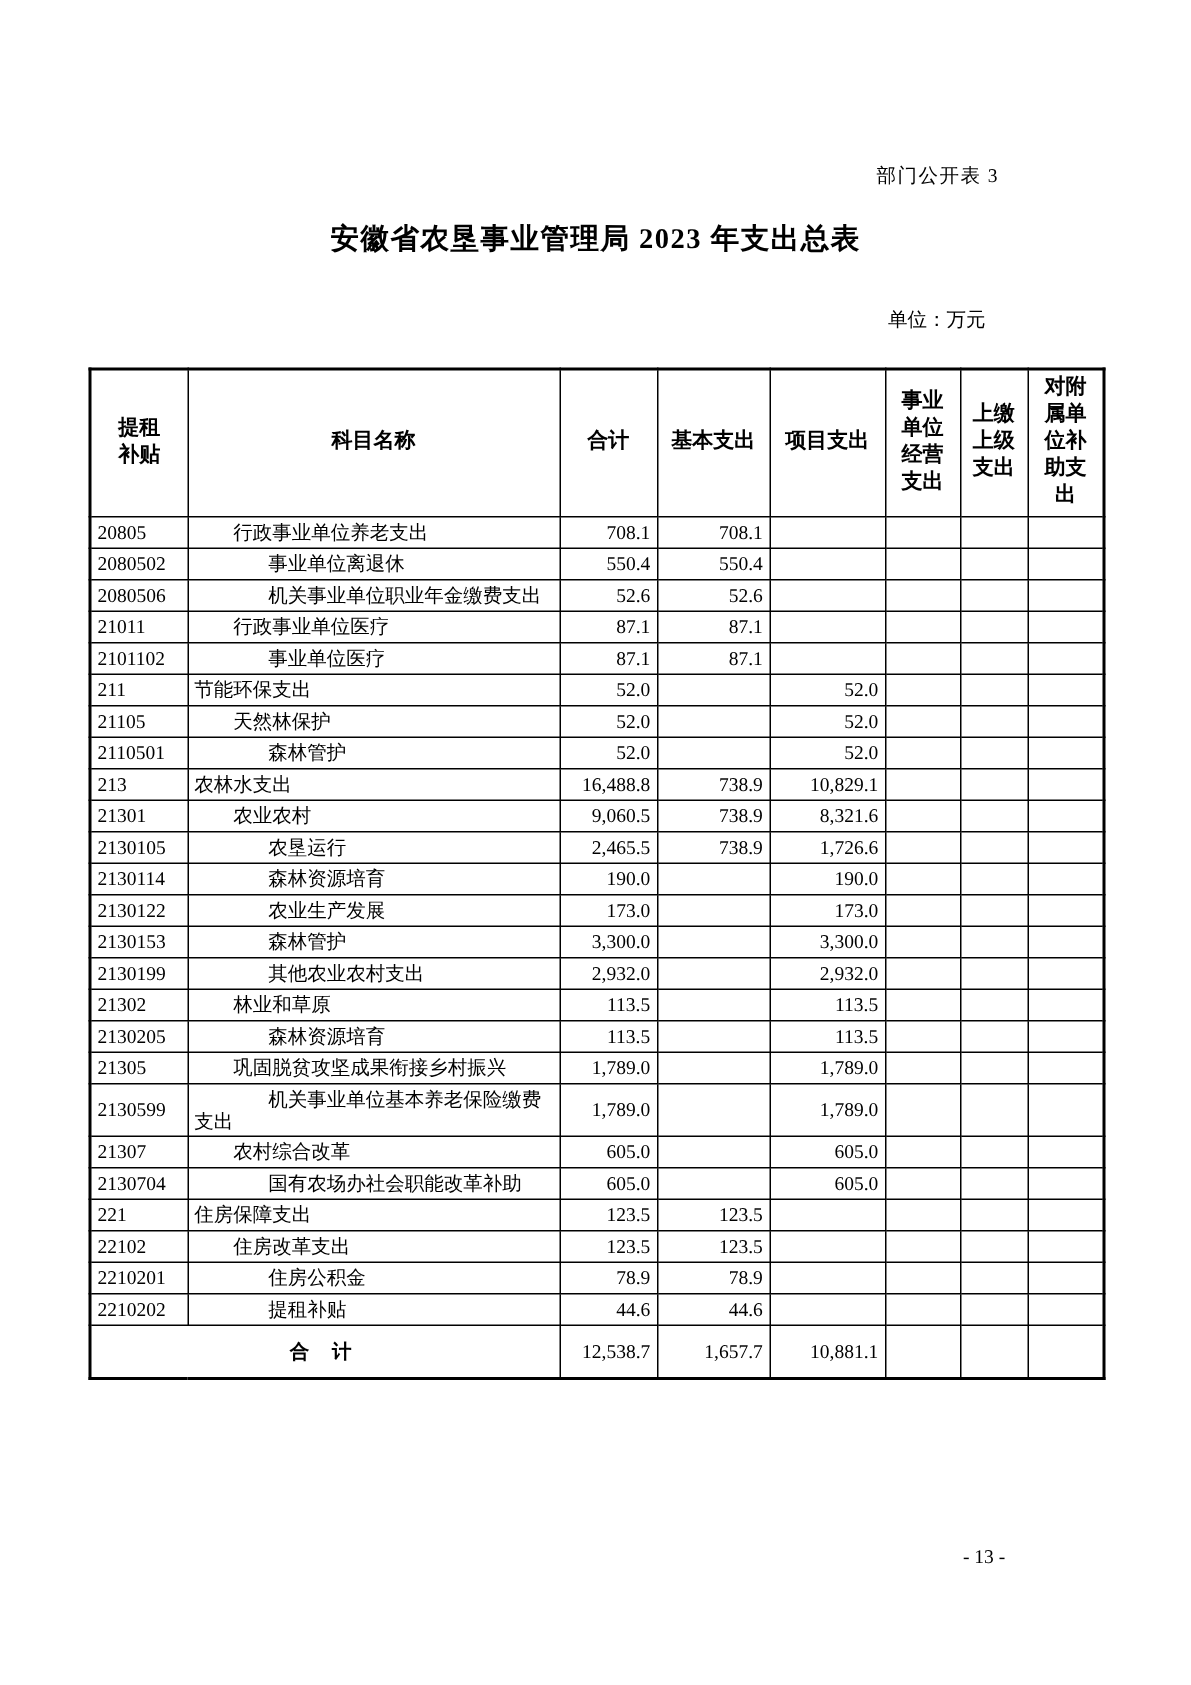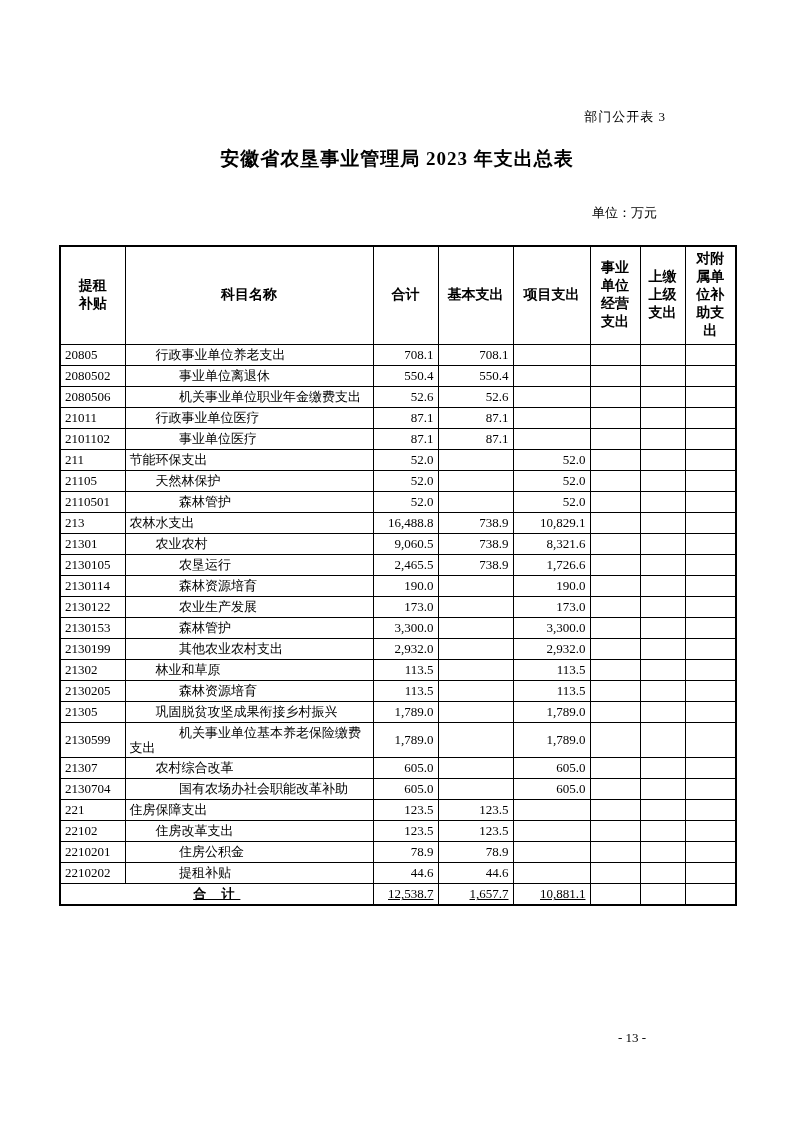--- a/index.html
+++ b/index.html
@@ -78,31 +78,31 @@
     font-size: 13px;
     line-height: 15px;
     padding: 2px 4px;
   }
   .cell-code { text-align: left; }
   .cell-name { text-align: left; word-break: break-all; }
   .cell-name.lvl1 { text-indent: 0; }
   .cell-name.lvl2 { text-indent: 2em; }
   .cell-name.lvl3 { text-indent: 3.8em; }
   .cell-num { text-align: right; }
-  .total-row { height: 22px; text-decoration: underline; }
+  .total-row { height: 36px; }
   .total-label {
     text-align: center;
     font-weight: bold;
     font-size: 15px;
     letter-spacing: 6px;
   }
   .page-number {
     position: absolute;
     top: 1030px;
-    left: 618px;
+    left: 642px;
     font-size: 13px;
   }
 </style>
 </head>
 <body>
 
 <div class="page">
 
   <div class="doc-label">部门公开表 3</div>
 

